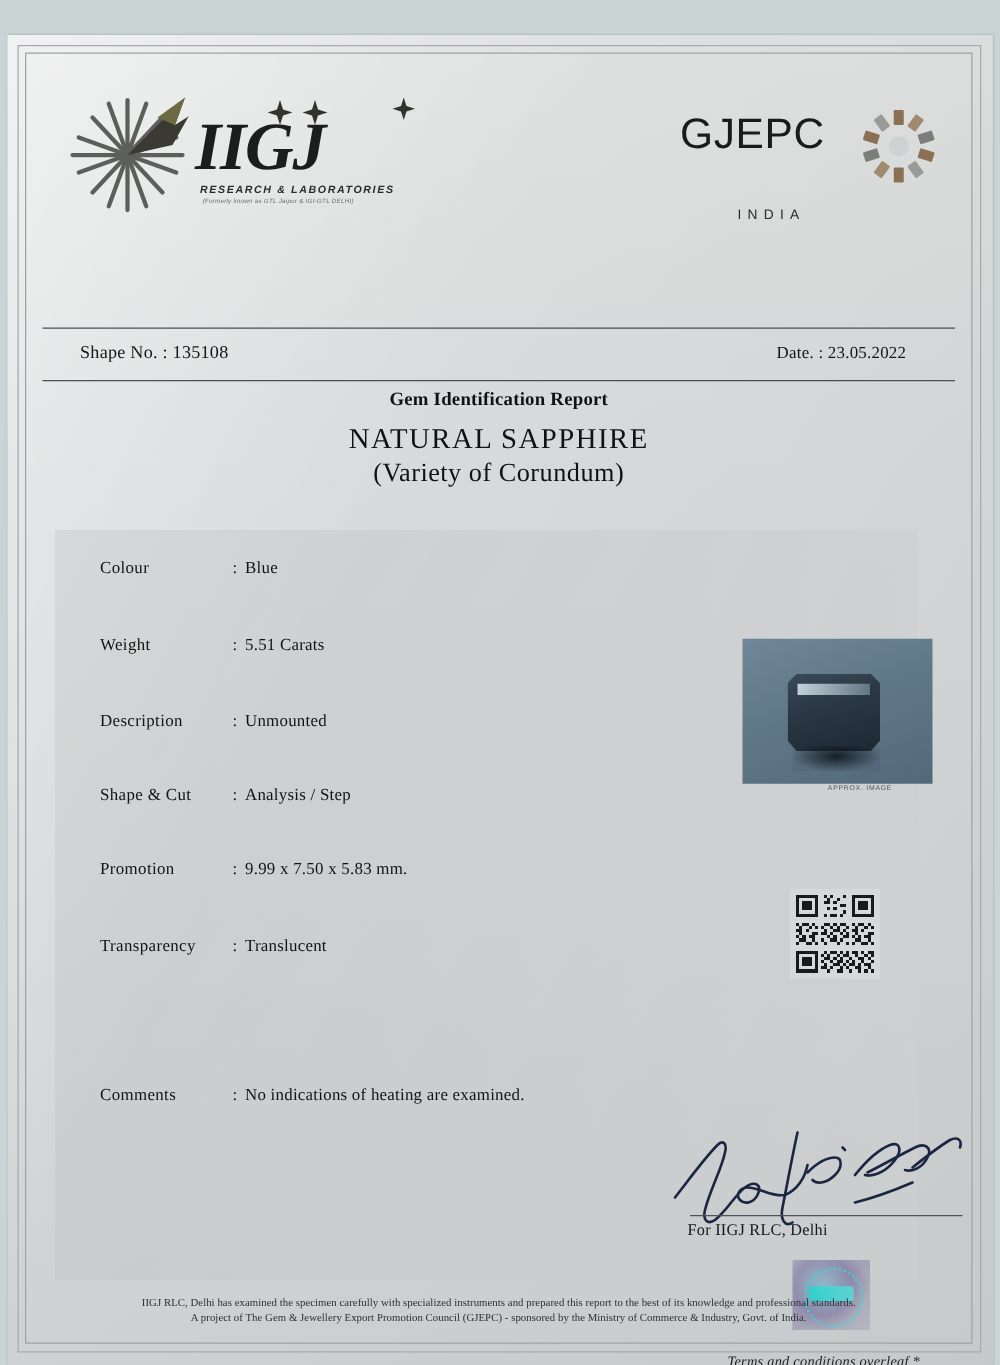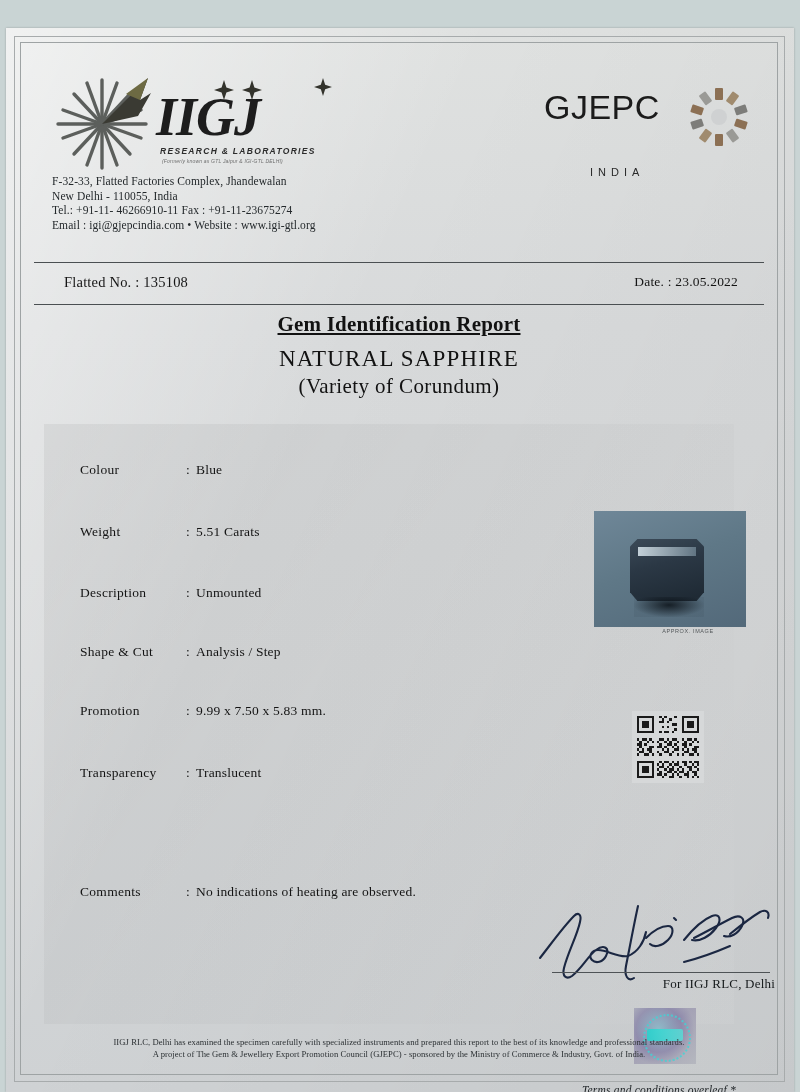--- a/index.html
+++ b/index.html
@@ -65,37 +65,37 @@
     font-size:11px;letter-spacing:5px;color:#2a2a2a;margin-top:40px;
   }
   #gjepc-mark{position:absolute;right:0;top:0;width:62px;height:62px;}
 
   
   .rule{position:absolute;left:0;right:0;height:0;border-top:1.6px solid #4a4f52;}
   #rule1{top:206px;}
   #rule2{top:248px;}
   #report-row{position:absolute;left:0;right:0;top:208px;height:40px;}
   #report-no{position:absolute;left:30px;top:10px;font-size:14.5px;color:#151515;letter-spacing:0.2px;}
-  #report-date{position:absolute;right:26px;top:10px;font-size:13.5px;color:#151515;letter-spacing:0.2px;}
+  #report-date{position:absolute;right:39px;top:10px;font-size:13.5px;color:#151515;letter-spacing:0.2px;}
 
   
   #titles{position:absolute;left:0;right:0;top:256px;text-align:center;}
   #title-main{
-    font-size:21px;font-weight:bold;color:#121212;
-    text-decoration:underline;letter-spacing:0.2px;
+    font-size:15px;font-weight:bold;color:#121212;
+    letter-spacing:0.2px;
   }
   #title-gem{font-size:23px;color:#121212;letter-spacing:1.2px;margin-top:9px;}
   #title-variety{font-size:21px;color:#121212;letter-spacing:0.4px;margin-top:2px;}
 
   
   #panel{
     position:absolute;left:10px;top:368px;width:690px;height:600px;
     background:linear-gradient(125deg,rgba(0,0,0,0.055) 0%,rgba(0,0,0,0.028) 45%,rgba(255,255,255,0.05) 100%);
   }
-  .row{position:absolute;left:36px;font-size:13.5px;color:#141414;white-space:nowrap;margin-top:16px;}
+  .row{position:absolute;left:36px;font-size:13.5px;color:#141414;white-space:nowrap;}
   .row .k{display:inline-block;width:106px;letter-spacing:0.3px;}
   .row .c{display:inline-block;width:10px;}
   .row .v{letter-spacing:0.2px;}
 
   
   #gem-box{
     position:absolute;left:560px;top:455px;width:152px;height:116px;
     background:linear-gradient(160deg,#6f8798 0%,#5f7887 45%,#53697a 100%);
   }
   #gem-stone{
@@ -118,21 +118,21 @@
   }
 
   
   #qr{position:absolute;left:598px;top:655px;width:72px;height:72px;background:#d6d8d9;}
   #qr svg{display:block;}
 
   
   #sig-area{position:absolute;left:500px;top:840px;width:240px;height:105px;}
   #sig-svg{position:absolute;left:0;top:0;}
   #sig-line{position:absolute;left:18px;top:76px;width:218px;border-top:1px solid #4e5356;}
-  #sig-label{position:absolute;left:5px;top:80px;width:236px;text-align:right;font-size:13px;color:#15191b;letter-spacing:0.2px;}
+  #sig-label{position:absolute;left:16px;top:80px;width:236px;text-align:left;font-size:13px;color:#15191b;letter-spacing:0.2px;}
 
   
   #holo{
     position:absolute;left:600px;top:952px;width:62px;height:56px;
     background:
       radial-gradient(circle at 40% 38%, rgba(120,200,210,0.55) 0%, rgba(90,80,140,0.35) 45%, rgba(150,150,165,0.25) 70%),
       linear-gradient(140deg,#b9bcc6 0%,#a9a6bb 45%,#bfc2c7 100%);
     overflow:hidden;
   }
   #holo-ring{
@@ -194,26 +194,20 @@
         <svg class="spark" style="left:190px;top:8px;width:20px;height:20px;" viewBox="0 0 20 20">
           <path d="M10 0 L12.4 7.6 L20 10 L12.4 12.4 L10 20 L7.6 12.4 L0 10 L7.6 7.6 Z" fill="#33332c"></path>
         </svg>
         <svg class="spark" style="left:262px;top:6px;width:18px;height:18px;" viewBox="0 0 20 20">
           <path d="M10 0 L12.4 7.6 L20 10 L12.4 12.4 L10 20 L7.6 12.4 L0 10 L7.6 7.6 Z" fill="#33332c"></path>
         </svg>
         <div id="iigj-sub">RESEARCH &amp; LABORATORIES</div>
         <div id="iigj-sub2">(Formerly known as GTL Jaipur &amp; IGI-GTL DELHI)</div>
       </div>
 
-      <div id="addr">
-        <div>F-32-33, Flatted Factories Complex, Jhandewalan</div>
-        <div>New Delhi - 110055, India</div>
-        <div>Tel.: +91-11- 46266910-11  Fax : +91-11-23675274</div>
-        <div>Email : igi@gjepcindia.com • Website : www.igi-gtl.org</div>
-      </div>
 
       <div id="gjepc">
         <div id="gjepc-word">GJEPC</div>
         <div id="gjepc-india">INDIA</div>
         <svg id="gjepc-mark" viewBox="0 0 62 62">
           <g>
             <rect x="27" y="2" width="8" height="12" rx="1" fill="#8c7054" transform="rotate(0 31 8)"></rect>
             <rect x="27" y="2" width="8" height="12" rx="1" fill="#a08b6e" transform="rotate(36 31 31)"></rect>
             <rect x="27" y="2" width="8" height="12" rx="1" fill="#7d7d7a" transform="rotate(72 31 31)"></rect>
             <rect x="27" y="2" width="8" height="12" rx="1" fill="#8c7054" transform="rotate(108 31 31)"></rect>
@@ -224,39 +218,39 @@
             <rect x="27" y="2" width="8" height="12" rx="1" fill="#8c7054" transform="rotate(288 31 31)"></rect>
             <rect x="27" y="2" width="8" height="12" rx="1" fill="#9a9a96" transform="rotate(324 31 31)"></rect>
           </g>
           <circle cx="31" cy="31" r="8" fill="#cfd1d2"></circle>
         </svg>
       </div>
     </div>
 
     <div class="rule" id="rule1"></div>
     <div id="report-row">
-      <div id="report-no"><span>Flatted No. : </span><span>135108</span></div>
+      <div id="report-no"><span>Shape No. : </span><span>135108</span></div>
       <div id="report-date"><span>Date. : </span><span>23.05.2022</span></div>
     </div>
     <div class="rule" id="rule2"></div>
 
     <div id="titles">
       <div id="title-main">Gem Identification Report</div>
       <div id="title-gem">NATURAL SAPPHIRE</div>
       <div id="title-variety">(Variety of Corundum)</div>
     </div>
 
     <div id="panel">
       <div class="row" style="top:22px;"><span class="k">Colour</span><span class="c">:</span><span class="v">Blue</span></div>
       <div class="row" style="top:84px;"><span class="k">Weight</span><span class="c">:</span><span class="v">5.51 Carats</span></div>
       <div class="row" style="top:145px;"><span class="k">Description</span><span class="c">:</span><span class="v">Unmounted</span></div>
       <div class="row" style="top:204px;"><span class="k">Shape &amp; Cut</span><span class="c">:</span><span class="v">Analysis / Step</span></div>
       <div class="row" style="top:263px;"><span class="k">Promotion</span><span class="c">:</span><span class="v">9.99 x 7.50 x 5.83 mm.</span></div>
       <div class="row" style="top:325px;"><span class="k">Transparency</span><span class="c">:</span><span class="v">Translucent</span></div>
-      <div class="row" style="top:444px;"><span class="k">Comments</span><span class="c">:</span><span class="v">No indications of heating are observed.</span></div>
+      <div class="row" style="top:444px;"><span class="k">Comments</span><span class="c">:</span><span class="v">No indications of heating are examined.</span></div>
     </div>
 
     <div id="gem-box">
       <div id="gem-stone"></div>
       <div id="gem-facet"></div>
       <div id="gem-shadow"></div>
     </div>
     <div id="gem-caption">APPROX. IMAGE</div>
 
     <div id="qr">

